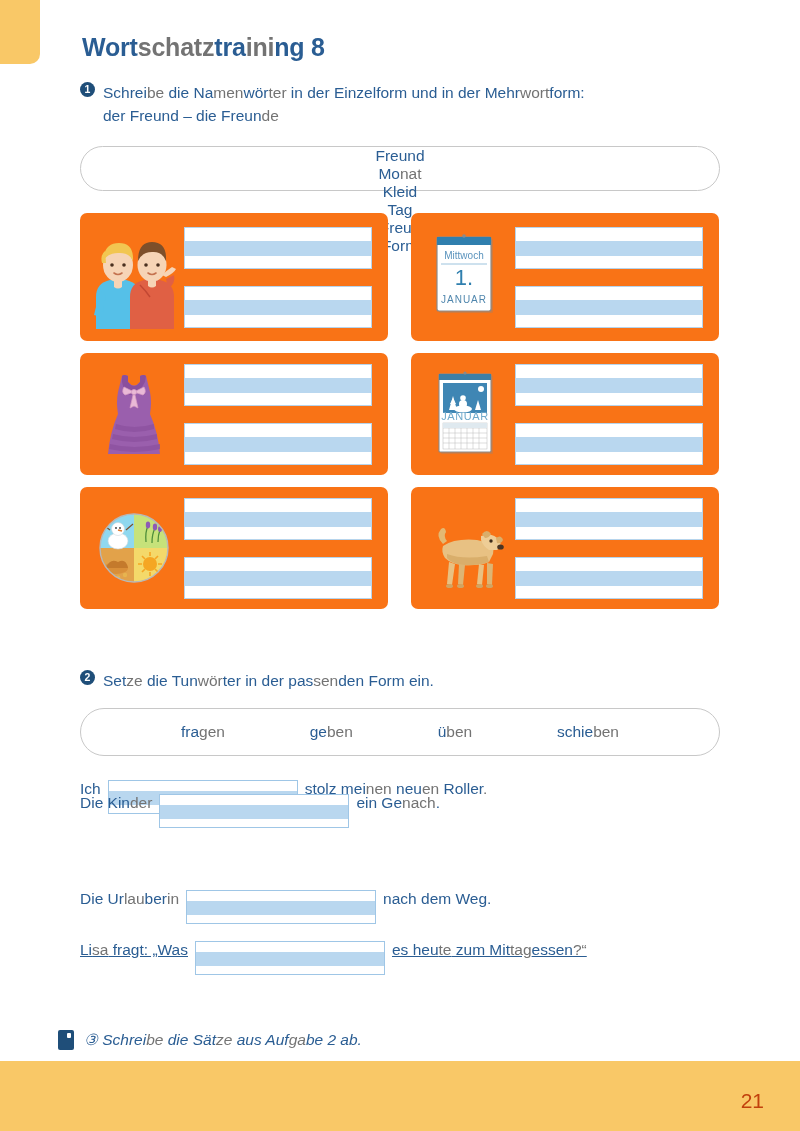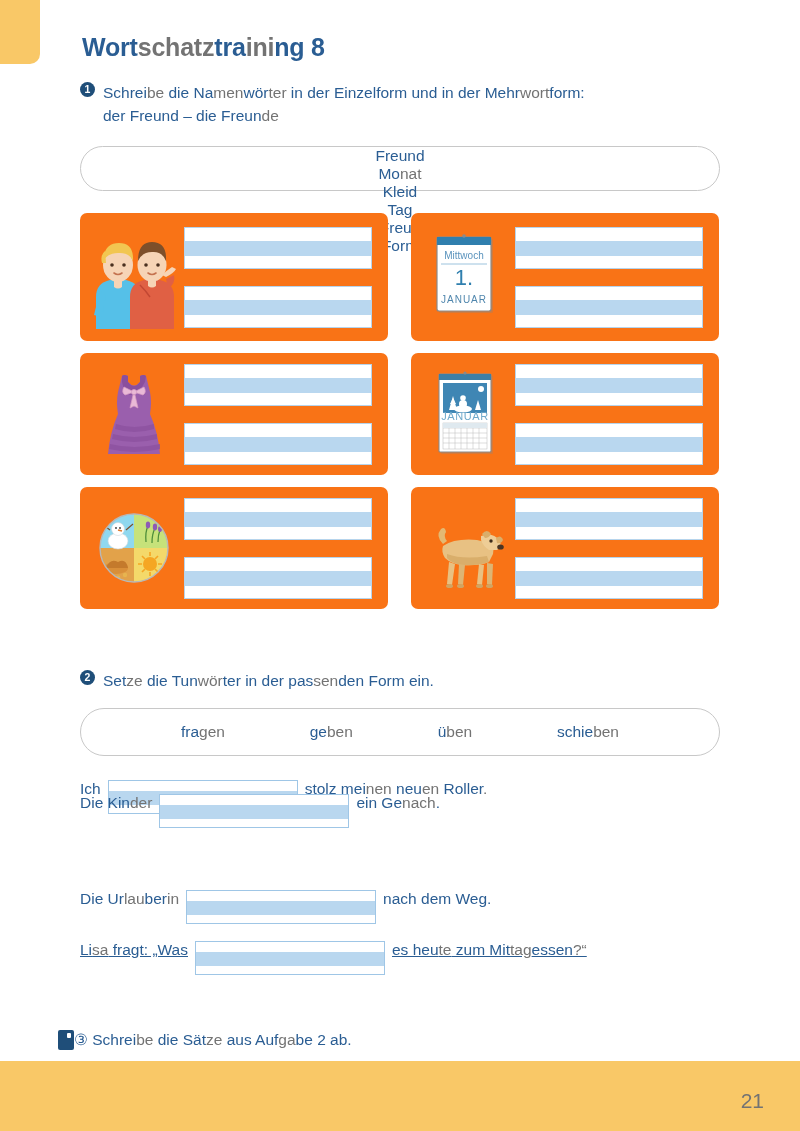--- a/index.html
+++ b/index.html
@@ -39,21 +39,21 @@
     bottom: 0;
     width: 800px;
     height: 70px;
     background: #f9c867;
   }
   .page-number {
     position: absolute;
     right: 36px;
     bottom: 18px;
     font-size: 21px;
-    color: #737373;
+    color: #c2410c;
     font-family: "Liberation Sans", sans-serif;
   }
   .title {
     position: absolute;
     left: 82px;
     top: 33px;
     font-size: 25px;
     font-weight: bold;
     letter-spacing: -0.2px;
   }
@@ -168,23 +168,24 @@
         #ffffff 24px, #ffffff 34px);
   }
 
   
   #task3 {
     position: absolute;
     left: 58px;
     top: 1030px;
     display: flex;
     align-items: center;
-    gap: 0;
+    gap: 10px;
     font-size: 15.5px;
     color: #2a5d93;
+    font-style: italic;
   }
   .book-icon {
     width: 16px;
     height: 20px;
     background: #1f4e79;
     border-radius: 2px;
     position: relative;
     flex: none;
   }
   .book-icon::after {

